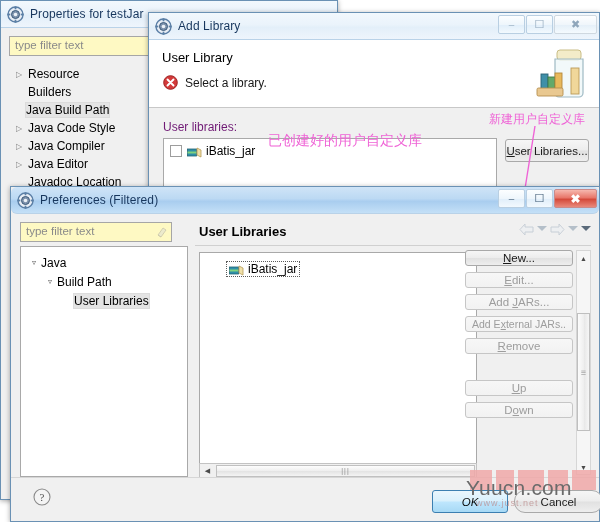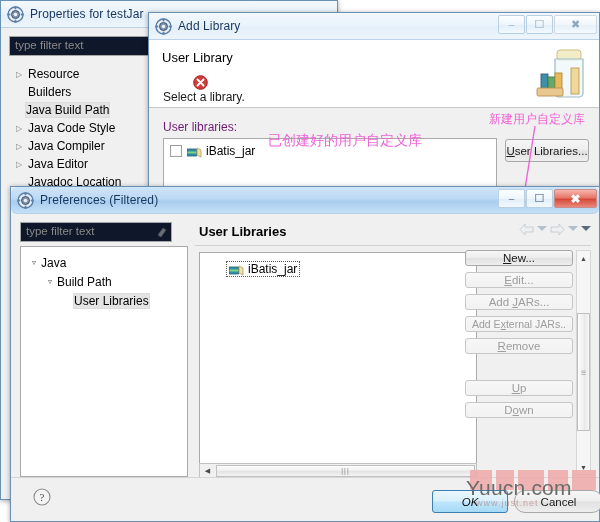--- a/index.html
+++ b/index.html
@@ -57,21 +57,21 @@
   .glyph { font-size: 11px; color: #33506b; line-height: 1; }
   .glyph.white { color: #ffffff; font-size: 12px; font-weight: bold; }
   .glyph.dimx { color: #8fa6bb; }
 
   .dlg-body { position: absolute; left: 0; right: 0; top: 27px; bottom: 0; background: #f0f0f0; }
 
   
   #props { left: 0px; top: 0px; width: 338px; height: 500px; }
   #props .content { position: absolute; inset: 0; background: #f0f0f0; padding: 8px; }
   .filterbox {
-    width: 180px; height: 20px; background: #0f172a;
+    width: 180px; height: 20px; background: #fef9c3;
     border: 1px solid #a6a6a6;
     font-size: 11.5px; color: #8a8a8a;
     padding: 2px 18px 0 5px; position: relative;
   }
   .filterbox .eraser {
     position: absolute; right: 3px; top: 3px; width: 12px; height: 12px; opacity: .45;
   }
   .tree { margin-top: 9px; font-size: 12px; color: #000; }
   .tnode { display: flex; align-items: center; height: 18px; padding-left: 4px; }
   .arrow {
@@ -80,21 +80,21 @@
   .tlabel { white-space: nowrap; padding: 0 3px; }
   .tlabel.sel { background: #e4e4e4; border: 1px solid #dcdcdc; padding: 0 0; }
 
   
   #addlib { left: 148px; top: 12px; width: 452px; height: 218px; }
   #addlib .pagehdr {
     position: absolute; left:0; right:0; top: 0; height: 68px;
     background: #ffffff; border-bottom: 1px solid #c8c8c8;
   }
   .page-title { position: absolute; left: 13px; top: 10px; font-size: 13px; font-weight: normal; color: #000; }
-  .page-msg { position: absolute; left: 14px; top: 35px; font-size: 12px; color: #1a1a1a; display:flex; align-items:center;flex-direction:column; }
+  .page-msg { position: absolute; left: 14px; top: 35px; font-size: 12px; color: #1a1a1a; display:flex; align-items:center; }
   .err-icon { width: 15px; height: 15px; margin-right: 7px; }
   .hdr-img { position: absolute; right: 10px; top: 6px; width: 58px; height: 56px; }
 
   .sec-label { position:absolute; left: 14px; top: 80px; font-size: 12px; color:#701a75; }
   .ulist {
     position: absolute; left: 14px; top: 98px; width: 334px; bottom: 6px;
     background: #ffffff; border: 1px solid #a9a9a9;
   }
   .ulist-row { display:flex; align-items:center; height: 20px; padding: 4px 0 0 6px; }
   .chk { width: 12px; height: 12px; border: 1px solid #9d9d9d; background:#fff; margin-right: 5px; }

